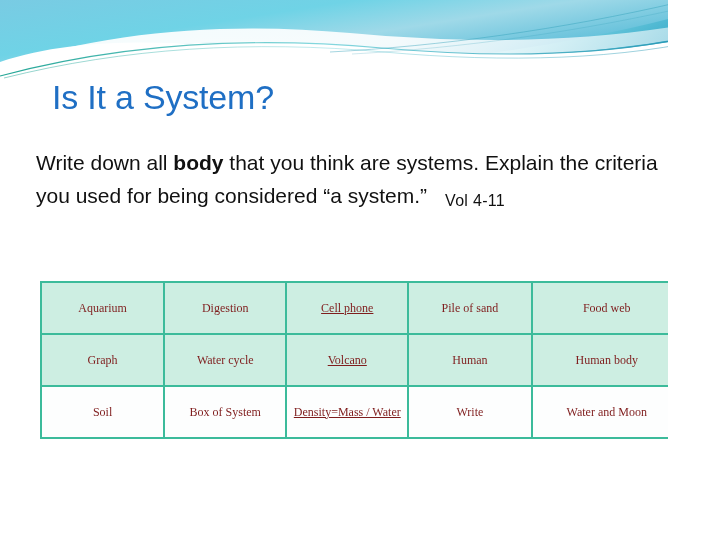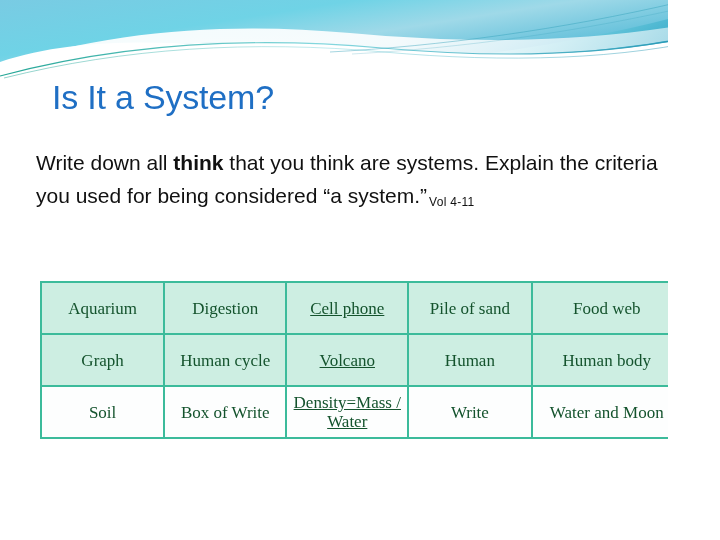--- a/index.html
+++ b/index.html
@@ -60,44 +60,44 @@
     font-family: "Liberation Sans", sans-serif;
     font-size: 21px;
     line-height: 33px;
     color: #111111;
     font-weight: 400;
   }
   #body-text .emph {
     font-weight: 600;
   }
   #body-text .ref {
-    font-size: 12px;
+    font-size: 16px;
     vertical-align: baseline;
     position: relative;
     top: 3px;
     letter-spacing: 0.3px;
-    margin-left: 2px;
+    margin-left: 18px;
   }
 
   
   #items-table {
     position: absolute;
     left: 40px;
     top: 281px;
     width: 643px;
     border-collapse: collapse;
     table-layout: fixed;
     font-family: "Liberation Serif", serif;
   }
   #items-table td {
     border: 2px solid #3cbb9b;
     text-align: center;
     vertical-align: middle;
-    font-size: 17px;
-    color: #14532d;
+    font-size: 12px;
+    color: #7f1d1d;
     line-height: 19px;
     padding: 4px 6px;
     height: 52px;
     box-sizing: border-box;
   }
   #items-table tr.shaded td {
     background: #cdeee2;
   }
   #items-table tr.plain td {
     background: #fdfefe;
@@ -150,41 +150,41 @@
 
       <path d="M0,76 C120,44 250,36 382,48 C505,59 622,56 720,30" fill="none" stroke="url(#gradD)" stroke-width="1.1" opacity="0.95"></path>
       <path d="M4,78 C124,48 252,40 384,52 C506,63 624,60 720,36" fill="none" stroke="url(#gradD)" stroke-width="0.8" opacity="0.6"></path>
       <path d="M330,52 C440,46 560,30 680,2" fill="none" stroke="#2e9fb8" stroke-width="0.8" opacity="0.55"></path>
       <path d="M352,54 C462,48 580,32 700,4" fill="none" stroke="#2e9fb8" stroke-width="0.6" opacity="0.4"></path>
     </svg>
   </div>
 
   <div id="slide-title">Is It a System?</div>
 
-  <div id="body-text"><span>Write down all </span><span class="emph">think</span><span> that you think are systems. Explain the criteria you used for being considered “a system.”</span><span class="ref">Vol 4-11</span></div>
+  <div id="body-text"><span>Write down all </span><span class="emph">body</span><span> that you think are systems. Explain the criteria you used for being considered “a system.”</span><span class="ref">Vol 4-11</span></div>
 
   <table id="items-table">
     <tbody>
       <tr class="shaded">
         <td class="c0">Aquarium</td>
         <td class="c1">Digestion</td>
         <td class="c2">Cell phone</td>
         <td class="c3">Pile of sand</td>
         <td class="c4">Food web</td>
       </tr>
       <tr class="shaded">
         <td class="c0">Graph</td>
-        <td class="c1">Human cycle</td>
+        <td class="c1">Water cycle</td>
         <td class="c2">Volcano</td>
         <td class="c3">Human</td>
         <td class="c4">Human body</td>
       </tr>
       <tr class="plain">
         <td class="c0">Soil</td>
-        <td class="c1">Box of Write</td>
+        <td class="c1">Box of System</td>
         <td class="c2">Density=Mass / Water</td>
         <td class="c3">Write</td>
         <td class="c4">Water and Moon</td>
       </tr>
     </tbody>
   </table>
 
 </div>
 
 </body></html>

